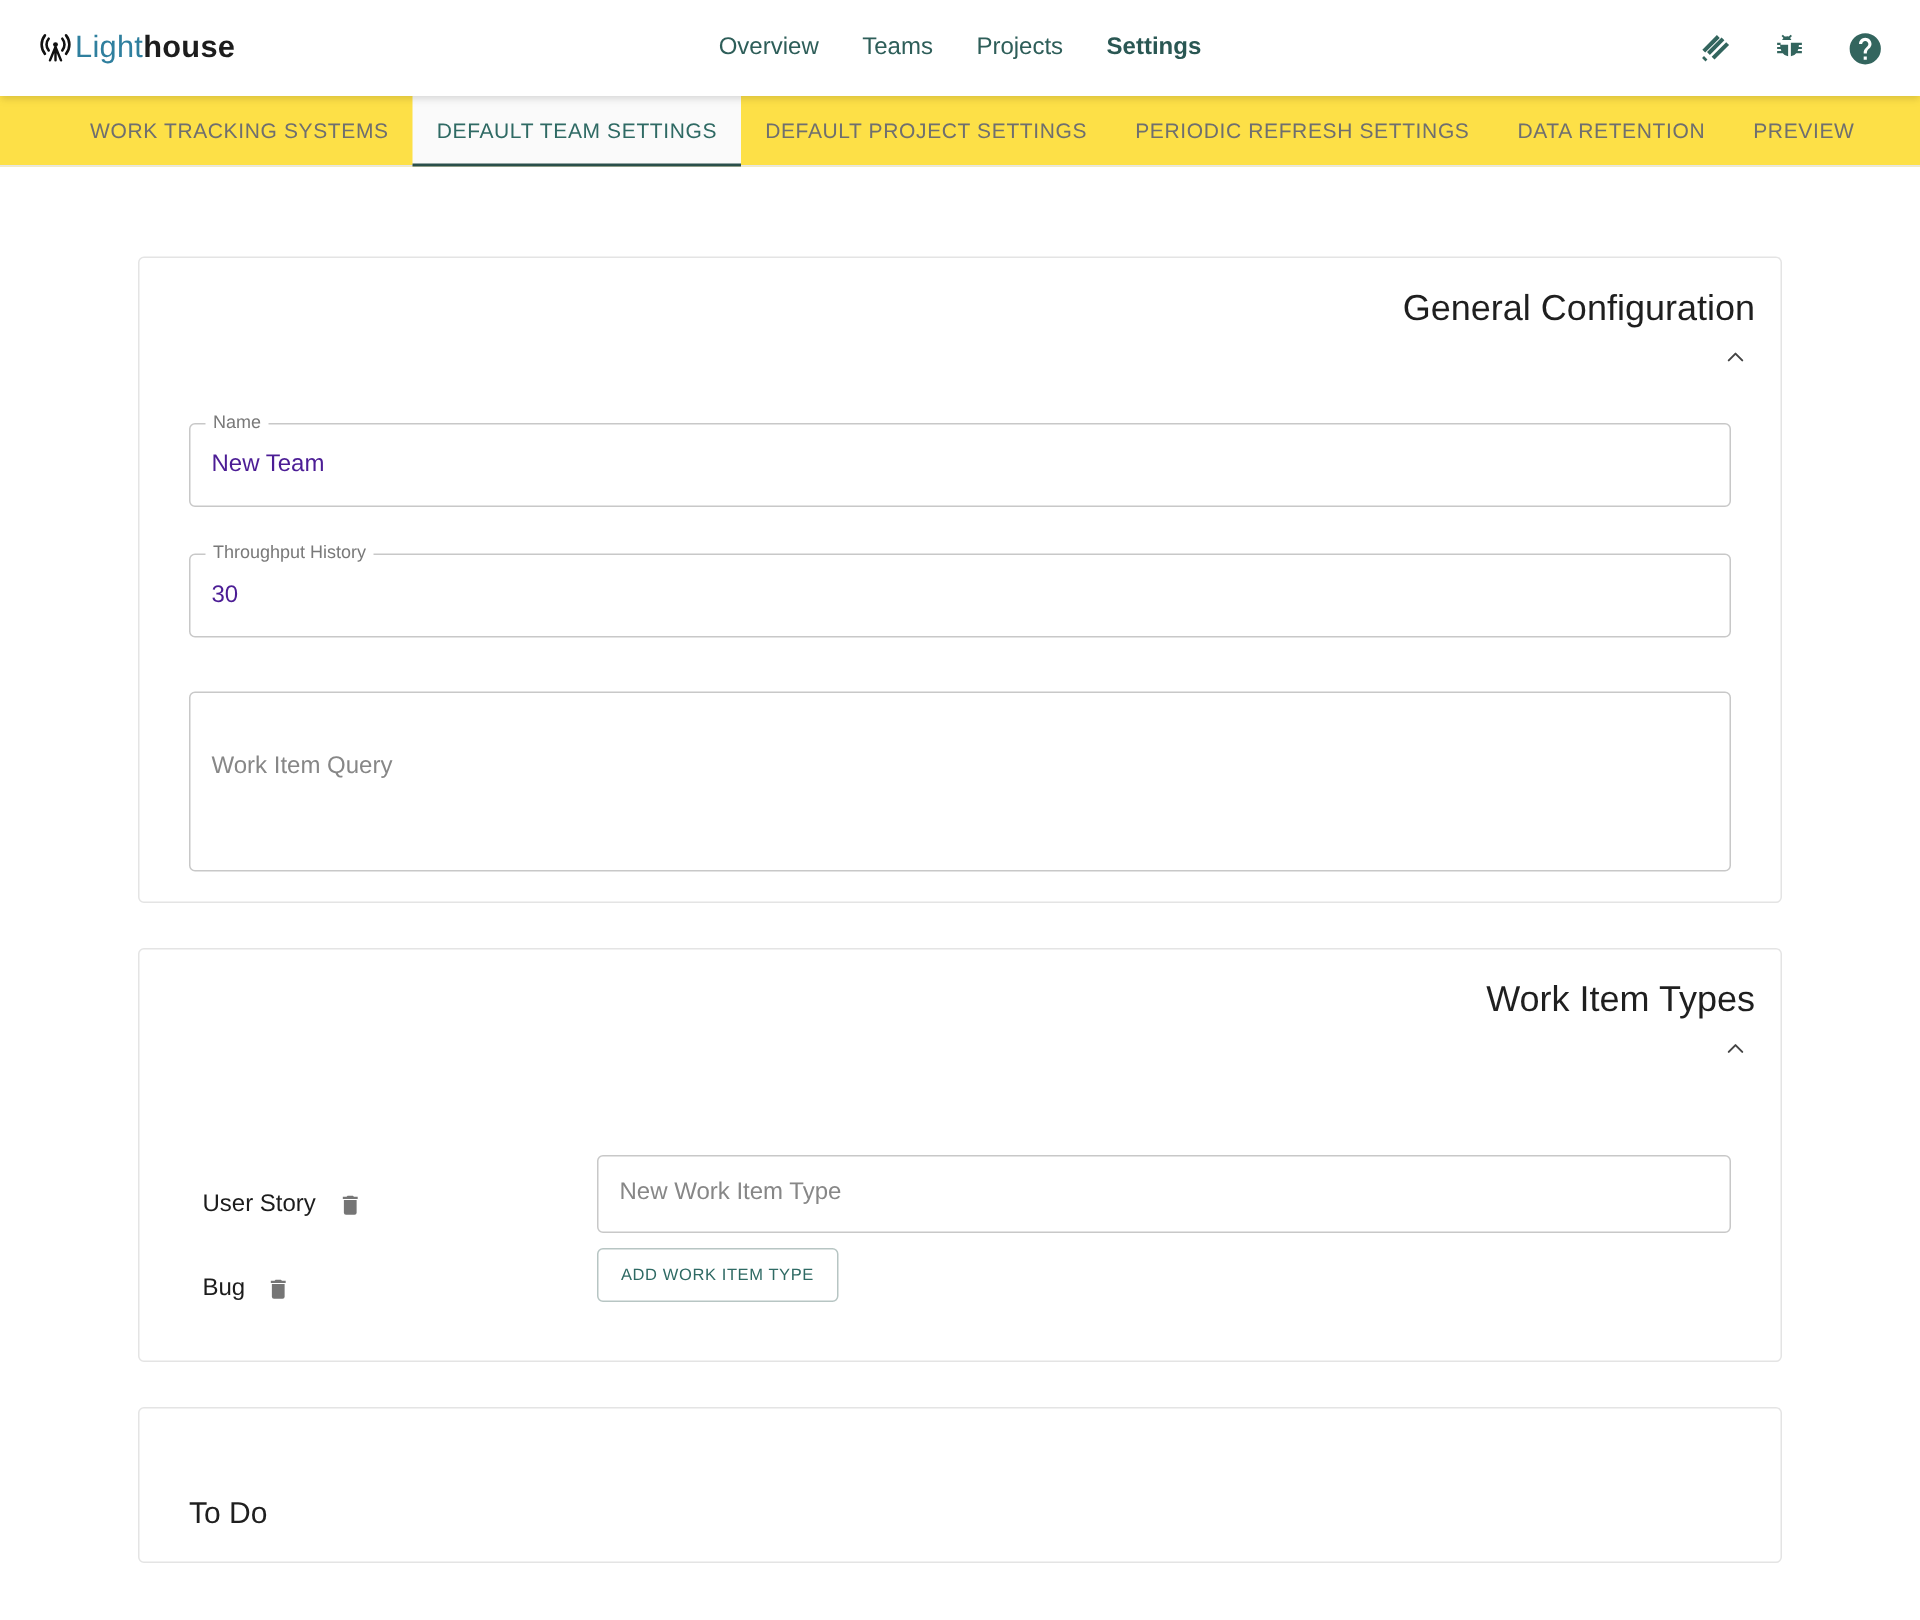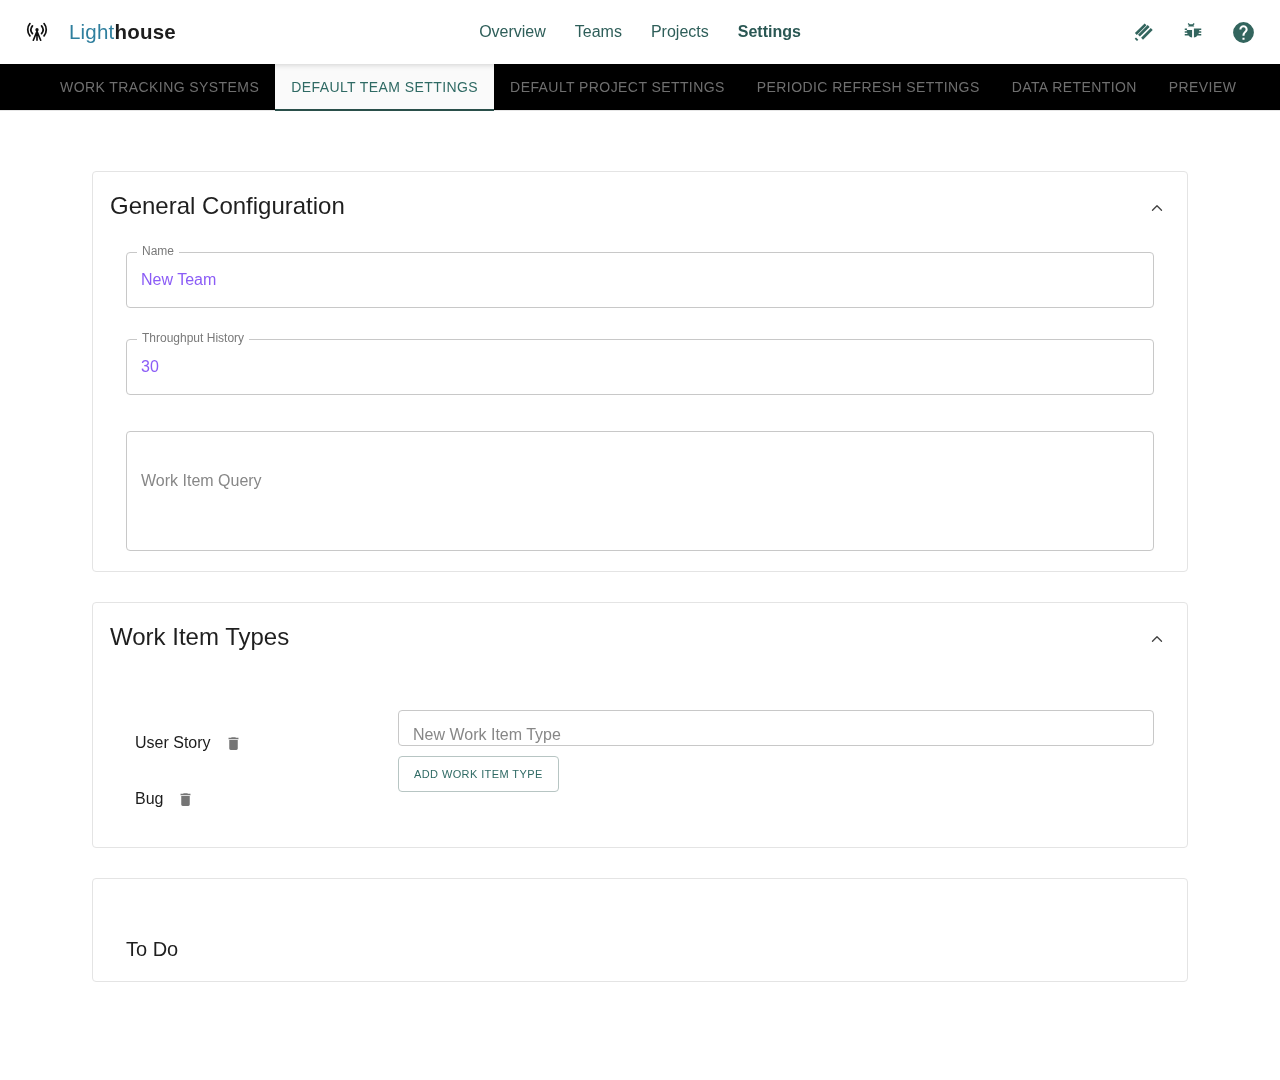--- a/index.html
+++ b/index.html
@@ -18,21 +18,21 @@
     background: #ffffff;
     display: flex;
     align-items: center;
     padding: 0 24px;
     box-shadow: 0 2px 4px -1px rgba(0,0,0,0.10), 0 4px 5px 0 rgba(0,0,0,0.04);
     z-index: 10;
   }
   .brand {
     display: flex;
     align-items: center;
-    gap: 19px;
+    gap: 0;
   }
   .brand-icon { width: 26px; height: 26px; display: block; }
   .brand-text {
     font-size: 20.5px;
     letter-spacing: 0.2px;
     line-height: 1;
     white-space: nowrap;
   }
   .brand-light { color: #2f7f9e; font-weight: 400; }
   .brand-house { color: #1d1d1d; font-weight: 700; }
@@ -72,21 +72,21 @@
   .icon-btn svg { display: block; }
 
   
   .tabs-wrap {
     position: relative;
     height: 47px;
     border-bottom: 1px solid #e6e6e6;
     padding: 0 44px;
     display: flex;
     align-items: stretch;
-    background: #000000;
+    background: #fde047;
   }
   .tab {
     display: flex;
     align-items: center;
     justify-content: center;
     padding: 0 16px;
     font-size: 14px;
     letter-spacing: 0.42px;
     color: #6f6f6f;
     background: transparent;
@@ -117,20 +117,21 @@
     border-radius: 4px;
     background: #fff;
     margin-bottom: 30px;
     padding: 18px 16px 20px 16px;
   }
   .card-head {
     display: flex;
     align-items: flex-end;
     justify-content: space-between;
     padding: 0 1px;
+    flex-direction: column;
   }
   .card-title {
     font-size: 24px;
     font-weight: 400;
     color: #1f1f1f;
     margin: 0;
     line-height: 1.3;
   }
   .collapse-btn {
     background: none; border: none; padding: 4px;
@@ -162,21 +163,21 @@
     line-height: 1;
   }
   .field .value {
     position: absolute;
     top: 0; left: 0; right: 0;
     height: 56px;
     display: flex;
     align-items: center;
     padding: 0 15px;
     font-size: 16px;
-    color: #8b5cf6;
+    color: #4c1d95;
   }
   .field .placeholder {
     position: absolute;
     top: 17px; left: 15px;
     font-size: 16px;
     color: #878787;
     margin-top: 24px;
   }
 
   
@@ -196,21 +197,21 @@
   .wit-label { font-size: 16px; color: #1c1c1c; }
   .trash-btn {
     background: none; border: none; padding: 2px; cursor: pointer;
     color: #757575; display: flex; align-items: center;
   }
   .wit-right { flex: 1; }
   .input-box {
     position: relative;
     border: 1px solid #c8c8c8;
     border-radius: 4px;
-    height: 36px;
+    height: 52px;
   }
   .input-box .placeholder {
     position: absolute; top: 15px; left: 14px;
     font-size: 16px; color: #878787;
   }
   .outlined-button {
     margin-top: 10px;
     display: inline-flex;
     align-items: center;
     justify-content: center;

